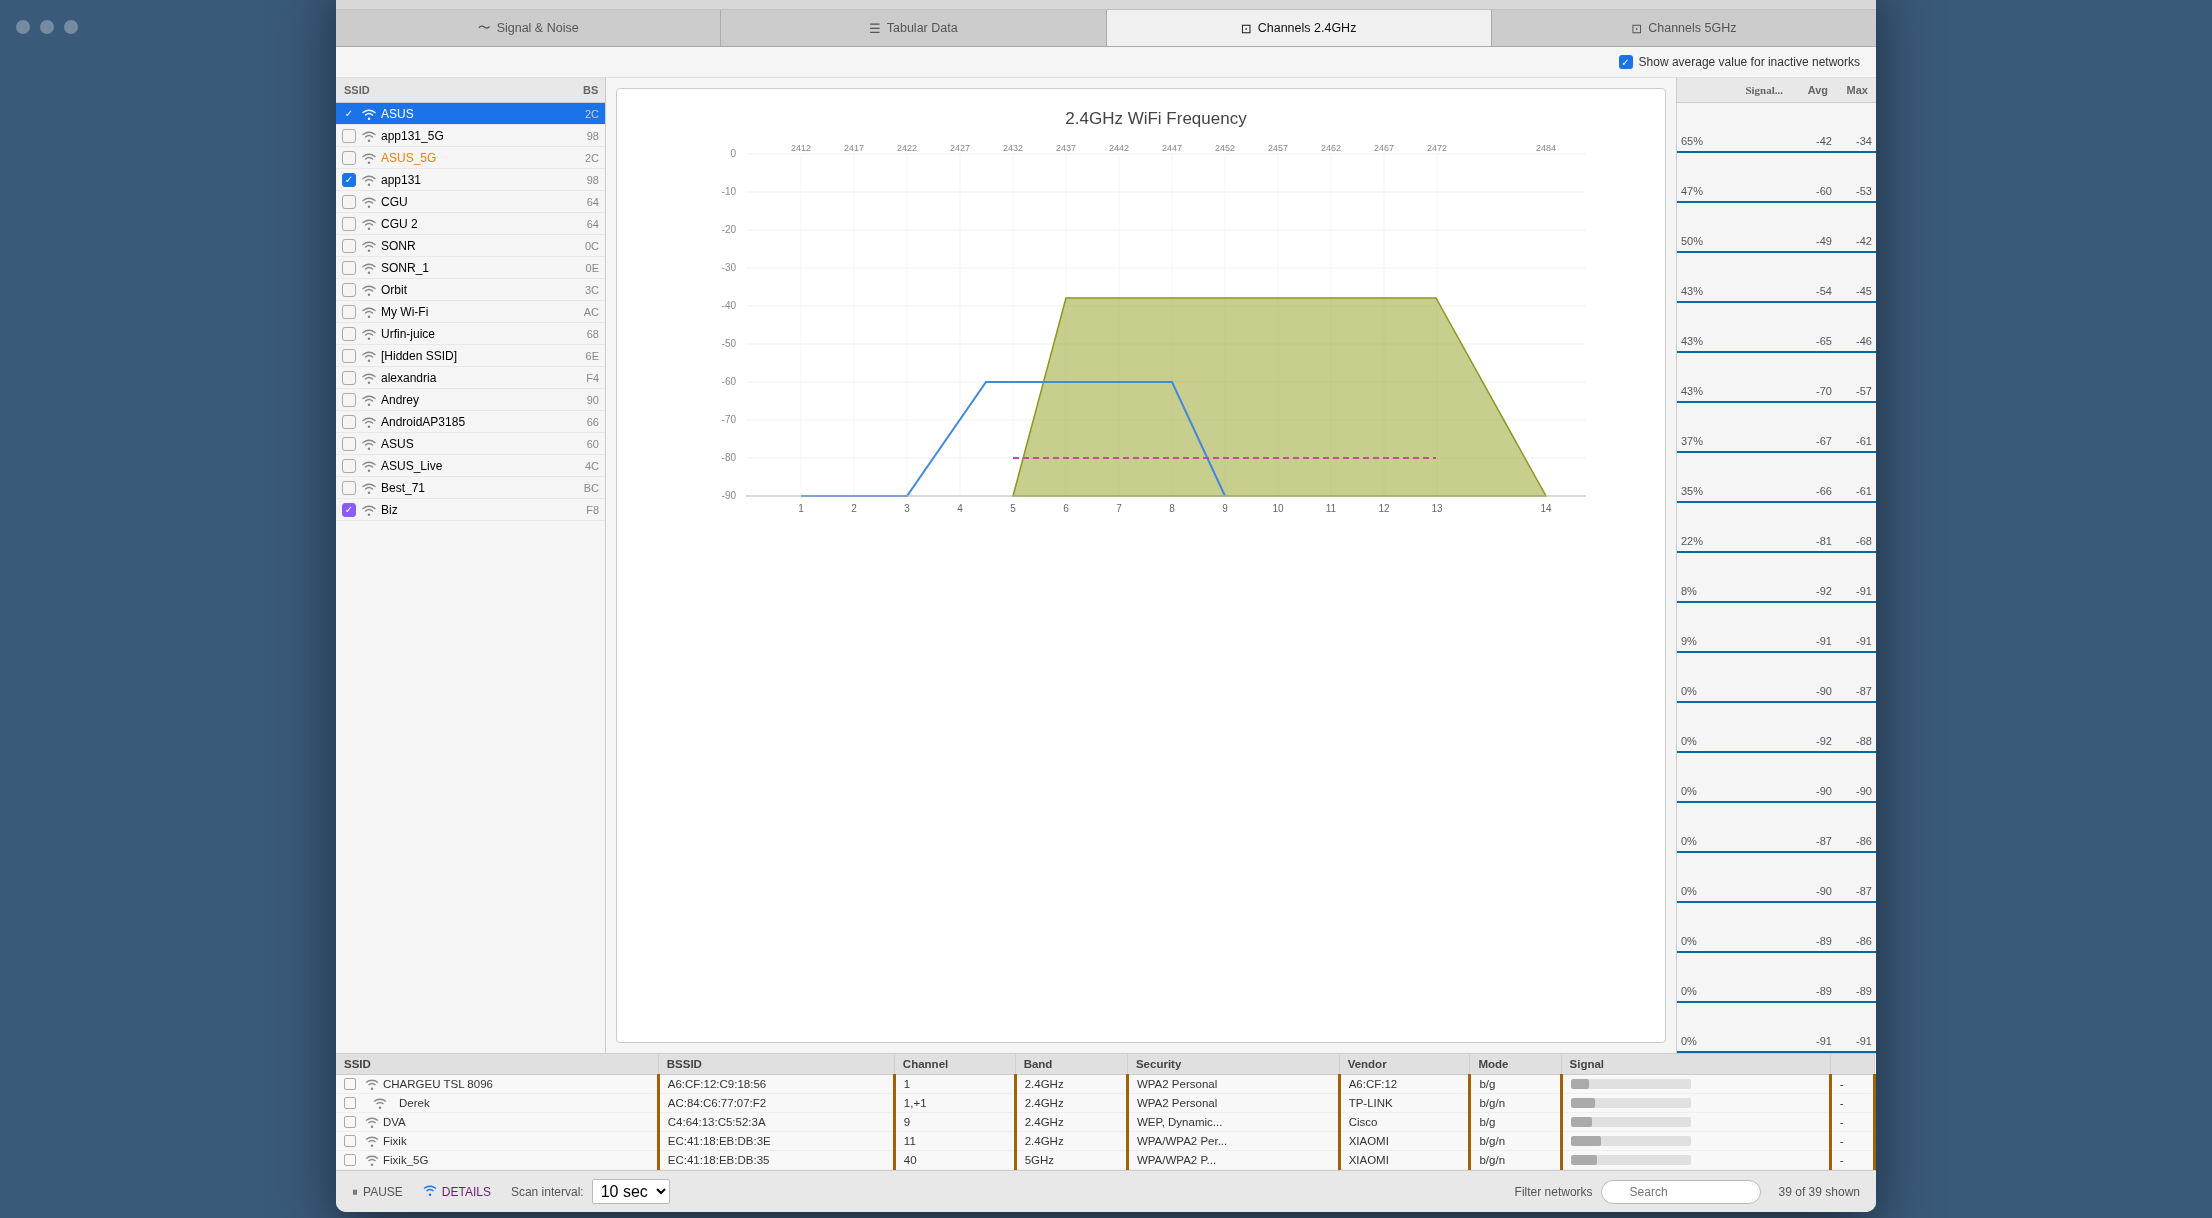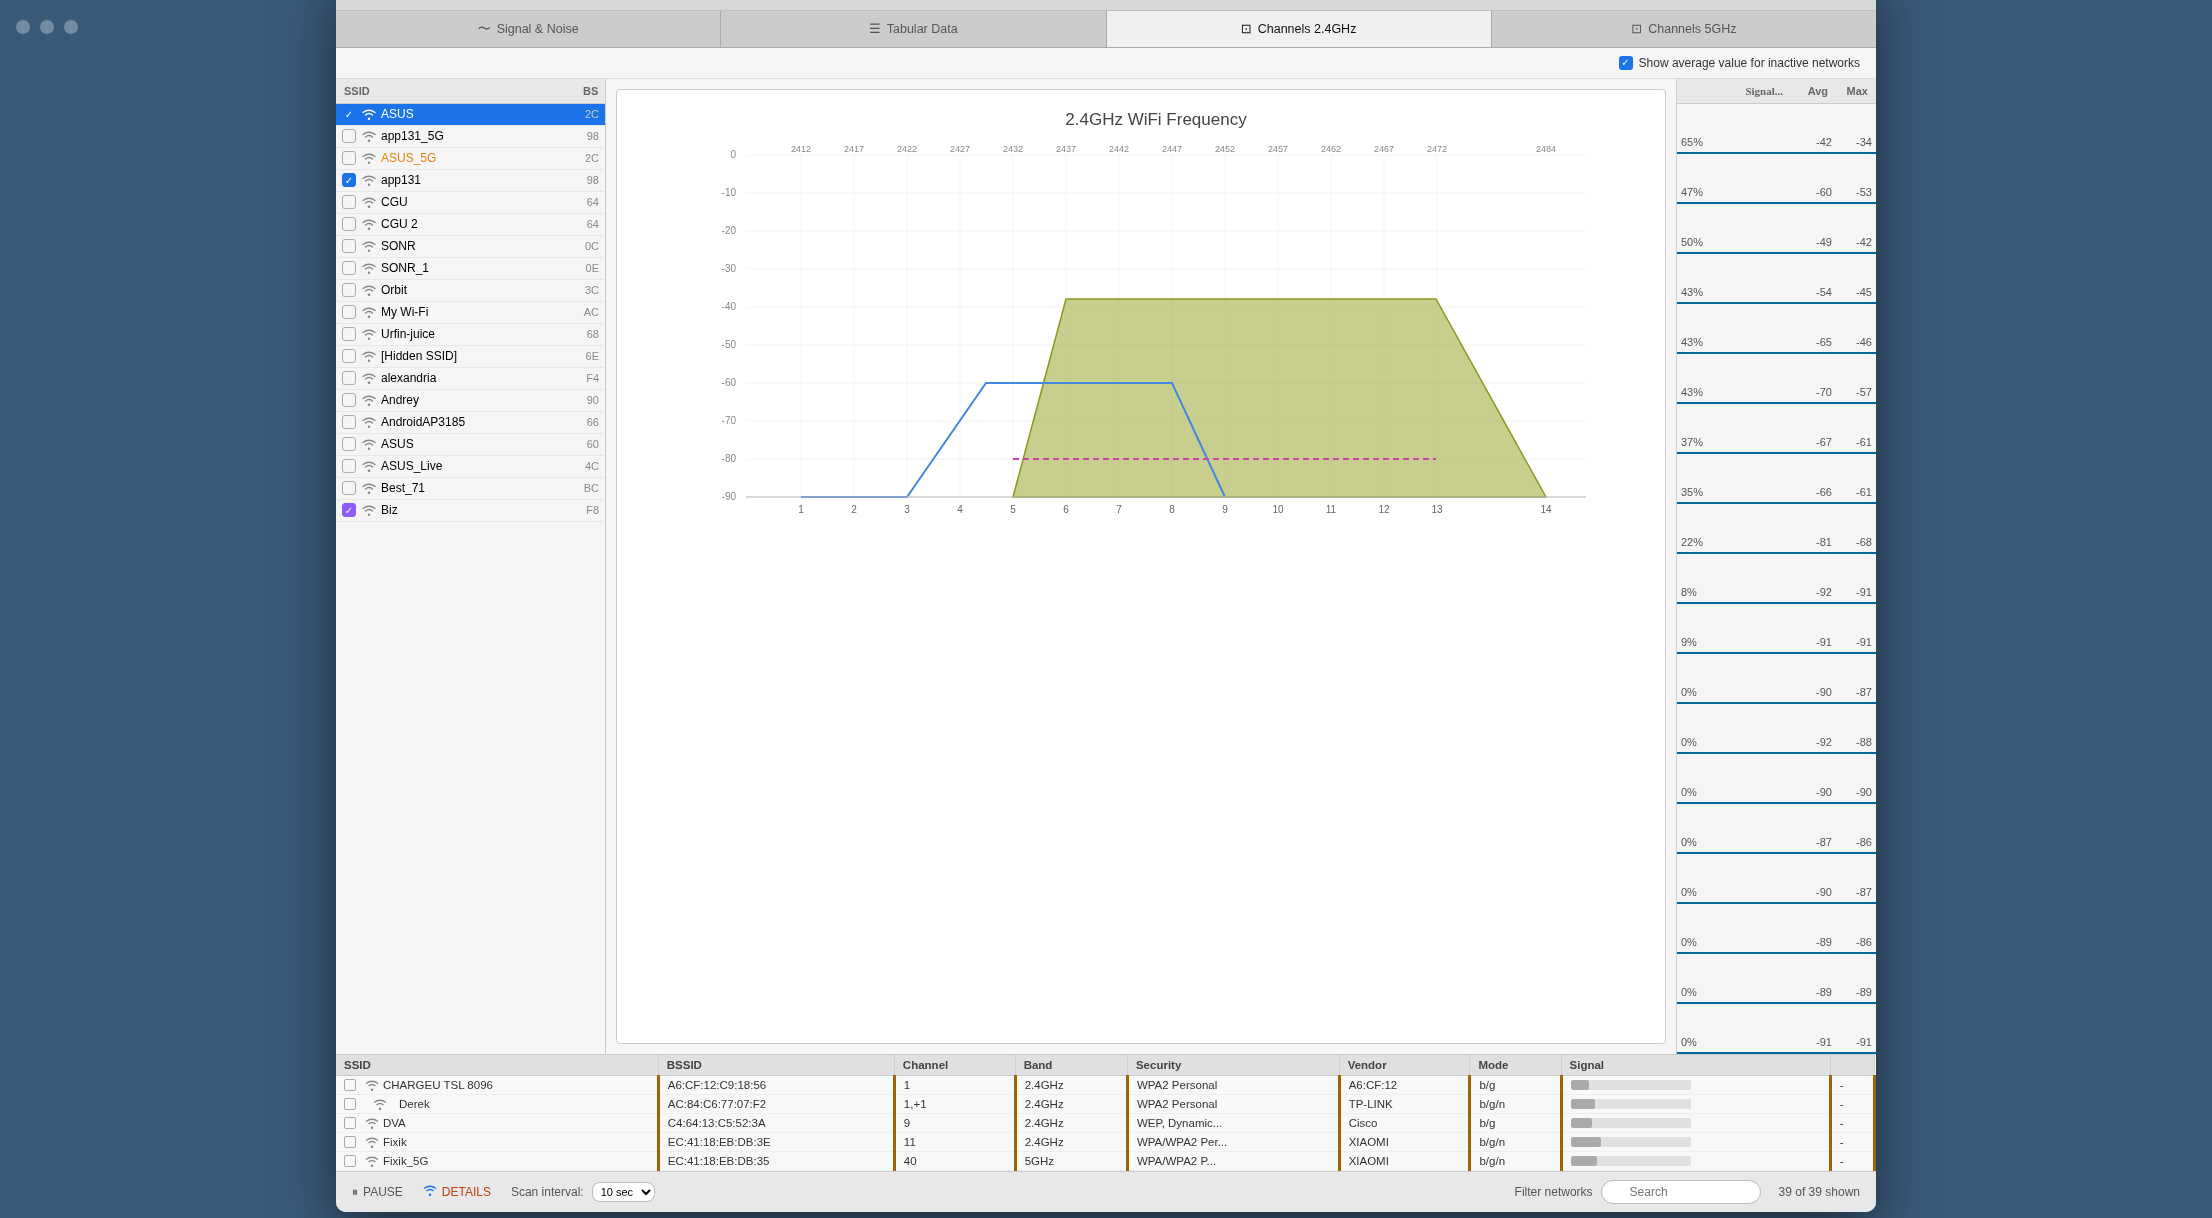--- a/index.html
+++ b/index.html
@@ -369,36 +369,36 @@
       gap: 5px;
       font-size: 12px;
       color: #555;
       cursor: pointer;
     }
     .details-btn {
       display: flex;
       align-items: center;
       gap: 5px;
       font-size: 12px;
-      color: #c2410c;
+      color: #701a75;
       cursor: pointer;
       font-weight: 500;
     }
     .scan-interval {
       display: flex;
       align-items: center;
       gap: 8px;
       font-size: 12px;
       color: #555;
     }
     .interval-select {
       border: 1px solid #bbb;
-      border-radius: 8px;
+      border-radius: 2px;
       padding: 2px 4px;
-      font-size: 11px;
+      font-size: 16px;
       background: white;
     }
     .filter-area {
       display: flex;
       align-items: center;
       gap: 8px;
       margin-left: auto;
       font-size: 12px;
       color: #555;
     }

